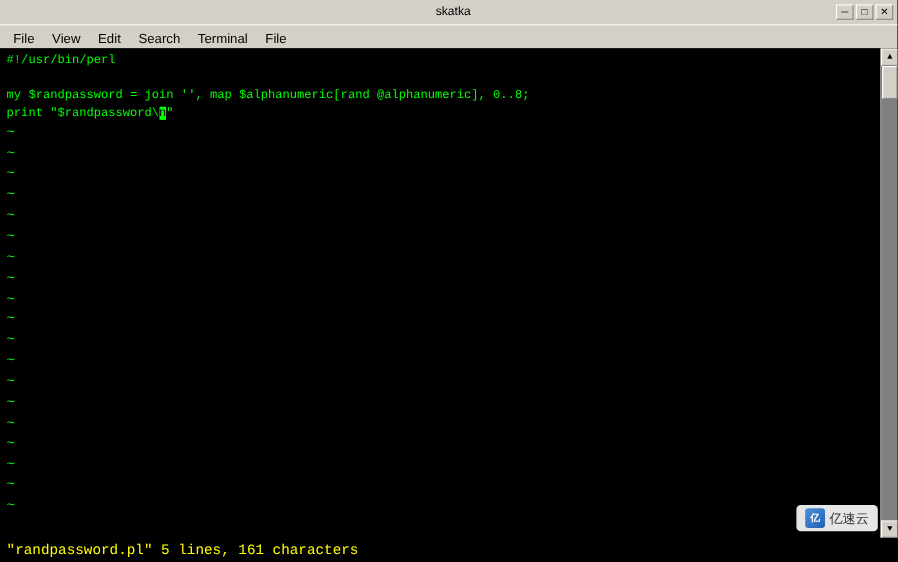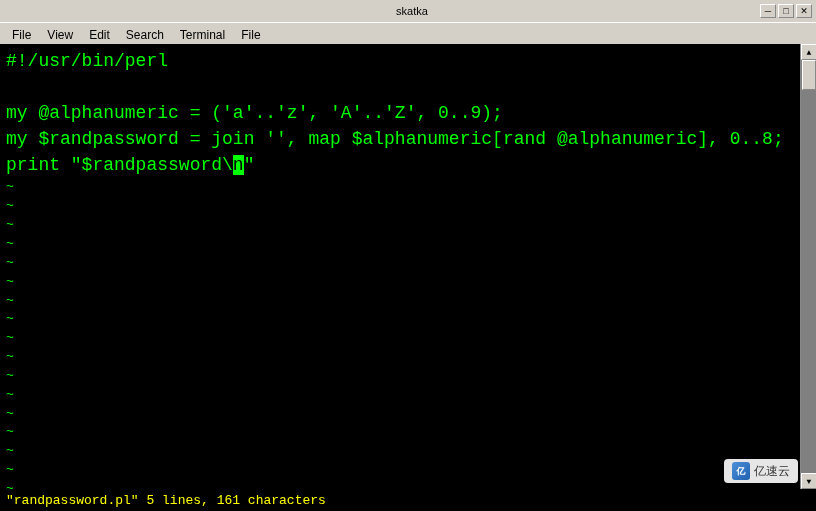--- a/index.html
+++ b/index.html
@@ -88,21 +88,21 @@
     .editor-main {
       flex: 1;
       background: #000;
       padding: 4px 6px;
       overflow: hidden;
       position: relative;
     }
 
     .code-content {
       color: #00ff00;
-      font-size: 18px;
+      font-size: 11px;
       line-height: 1.45;
       white-space: pre;
     }
 
     .cursor-highlight {
       background: #00ff00;
       color: #000;
     }
 
     
@@ -215,21 +215,20 @@
   <div class="menu-item">Edit</div>
   <div class="menu-item">Search</div>
   <div class="menu-item">Terminal</div>
   <div class="menu-item">File</div>
 </div>
 
 <div class="editor-container">
   <div class="editor-main" id="editor-main">
       <div class="code-content">#!/usr/bin/perl</div>
       <div class="code-content">&nbsp;</div>
-      <div class="code-content">my @alphanumeric = ('a'..'z', 'A'..'Z', 0..9);</div>
       <div class="code-content">my $randpassword = join '', map $alphanumeric[rand @alphanumeric], 0..8;</div>
       <div class="code-content">print "$randpassword\<span class="cursor-highlight">n</span>"</div>
       <div class="tilde-line">~</div>
       <div class="tilde-line">~</div>
       <div class="tilde-line">~</div>
       <div class="tilde-line">~</div>
       <div class="tilde-line">~</div>
       <div class="tilde-line">~</div>
       <div class="tilde-line">~</div>
       <div class="tilde-line">~</div>

